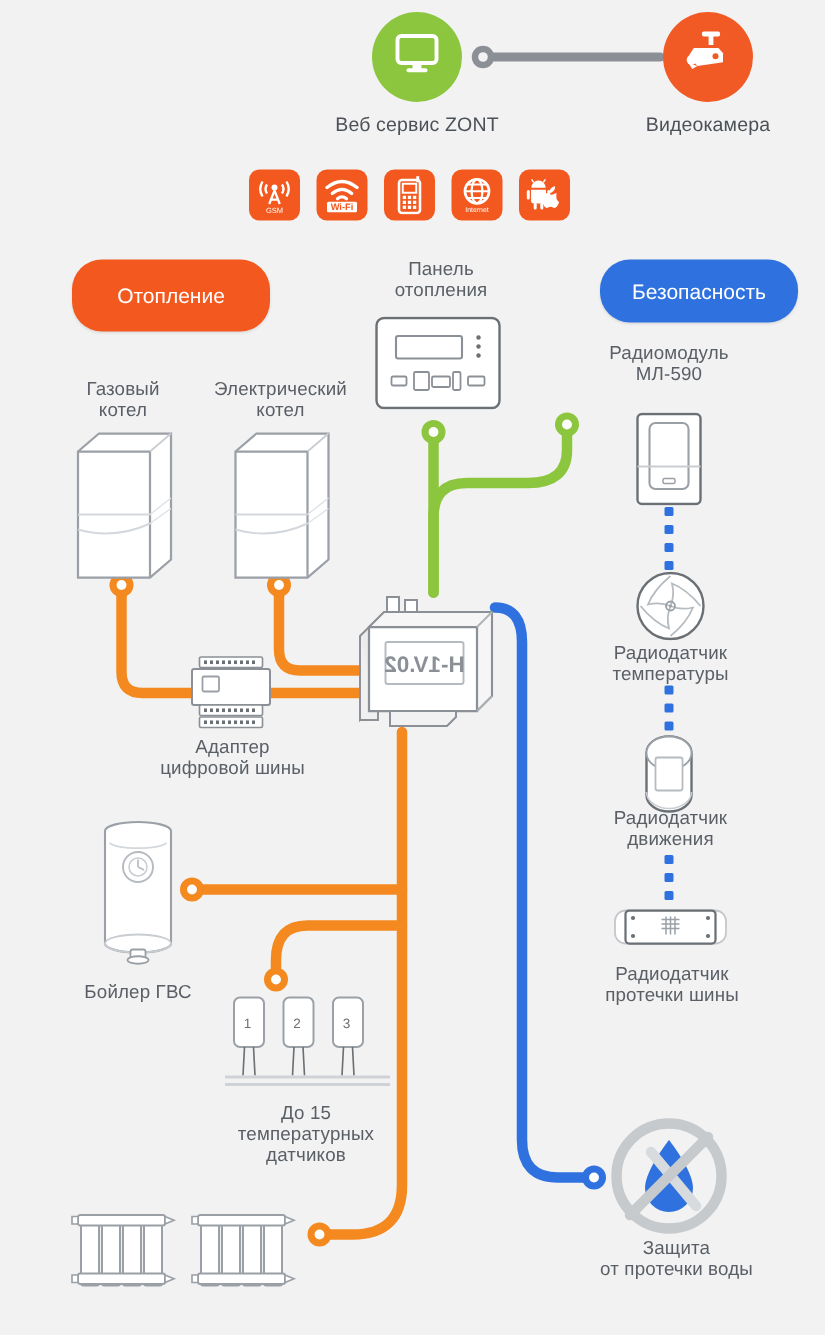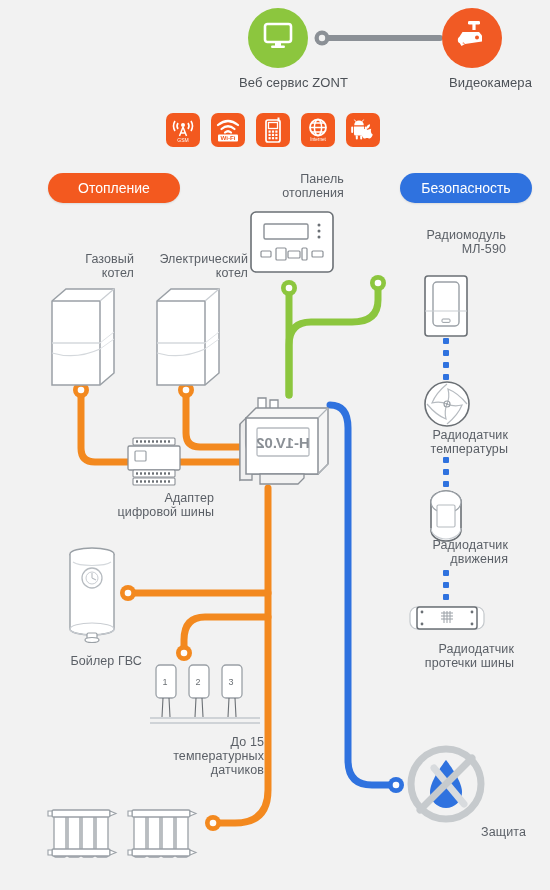--- a/index.html
+++ b/index.html
@@ -7,21 +7,21 @@
     width:550px;height:890px;
     background:#f2f2f2;
     font-family:"Liberation Sans", sans-serif;
     overflow:hidden;
     position:relative;
   }
   #stage{position:absolute;left:0;top:0;width:550px;height:890px;}
   #wires{position:absolute;left:0;top:0;width:550px;height:890px;pointer-events:none;}
   .cap{
     position:absolute;
-    text-align:right;
+    text-align:center;
     color:#5a5f66;
     font-size:12.5px;
     line-height:14px;
     letter-spacing:.1px;
   }
   .pill{
     position:absolute;
     border-radius:20px;
     color:#fff;
     font-size:14px;
@@ -192,24 +192,24 @@
         <rect x="14.8" y="9.6" width="2" height="6.4" rx="1"></rect>
         <rect x="5.8" y="18.2" width="2" height="4.4" rx="1"></rect>
         <rect x="10.2" y="18.2" width="2" height="4.4" rx="1"></rect>
         <path d="M5.8 4.6 L4.4 2.6 M12.2 4.6 L13.6 2.6" stroke="#fff" stroke-width="1" fill="none"></path>
         <path d="M21.2 11.8 c-1.6 0 -2.4 1 -3.4 1 c-1 0 -2.1 -1 -3.4 -0.9 c-1.8 .1 -3 1.7 -3 3.9 c0 2.5 1.7 5.8 3.1 5.8 c.9 0 1.5 -.7 2.6 -.7 c1 0 1.5 .7 2.6 .7 c1.3 0 2.8 -2.6 3 -4 c-1.9 -.9 -2.2 -4.2 -1.5 -5.8 Z"></path>
         <path d="M19 10.4 c.8 -1 1.2 -2.2 1 -3.2 c-1 .1 -2.1 .7 -2.8 1.5 c-.6 .8 -1.1 2 -.9 3 c1 .1 2 -.5 2.7 -1.3 Z"></path>
       </g>
     </svg>
   </div>
 
-  <div class="pill pill-heat" style="left:48px;top:173px;width:132px;height:30px;">
+  <div class="pill pill-heat" style="left:48px;top:173px;width:132px;height:48px;">
     <span>Отопление</span>
   </div>
-  <div class="pill pill-sec" style="left:400px;top:173px;width:132px;height:30px;">
+  <div class="pill pill-sec" style="left:400px;top:173px;width:132px;height:42px;">
     <span>Безопасность</span>
   </div>
 
   <div class="cap" style="left:244px;top:172px;width:100px;">
     <div>Панель</div>
     <div>отопления</div>
   </div>
   <div class="dev" style="left:250px;top:211px;">
     <svg width="84" height="62" viewBox="0 0 84 62">
       <rect x="1" y="1" width="82" height="60" rx="5" fill="#fff" stroke="#6b7075" stroke-width="1.6"></rect>
@@ -321,20 +321,21 @@
   <div class="dev" style="left:404px;top:742px;">
     <svg width="84" height="84" viewBox="0 0 84 84">
       <circle cx="42" cy="42" r="35" fill="none" stroke="#c6cacd" stroke-width="7"></circle>
       <path d="M42 18 C42 18 58 38 58 50 a16 16 0 0 1 -32 0 C26 38 42 18 42 18 Z" fill="#2f72df"></path>
       <path d="M30 26 L60 62" stroke="#d8dbde" stroke-width="7" stroke-linecap="round"></path>
       <path d="M16 68 L68 16" stroke="#c6cacd" stroke-width="7" stroke-linecap="round"></path>
     </svg>
   </div>
   <div class="cap" style="left:376px;top:825px;width:150px;">
     <div>Защита</div>
+    <div>от протечки воды</div>
   </div>
 
   <div class="dev" style="left:232px;top:392px;">
     <svg width="104" height="100" viewBox="0 0 104 100">
 
       <path d="M26 18 L26 6 L34 6 L34 18 Z" fill="#fff" stroke="#8b9096" stroke-width="1.3"></path>
       <path d="M38 18 L38 8 L46 8 L46 18 Z" fill="#fff" stroke="#8b9096" stroke-width="1.3"></path>
 
       <path d="M14 26 L24 16 L96 16 L96 72 L86 82 L14 82 Z" fill="#f6f6f6" stroke="#8b9096" stroke-width="1.4"></path>
 

